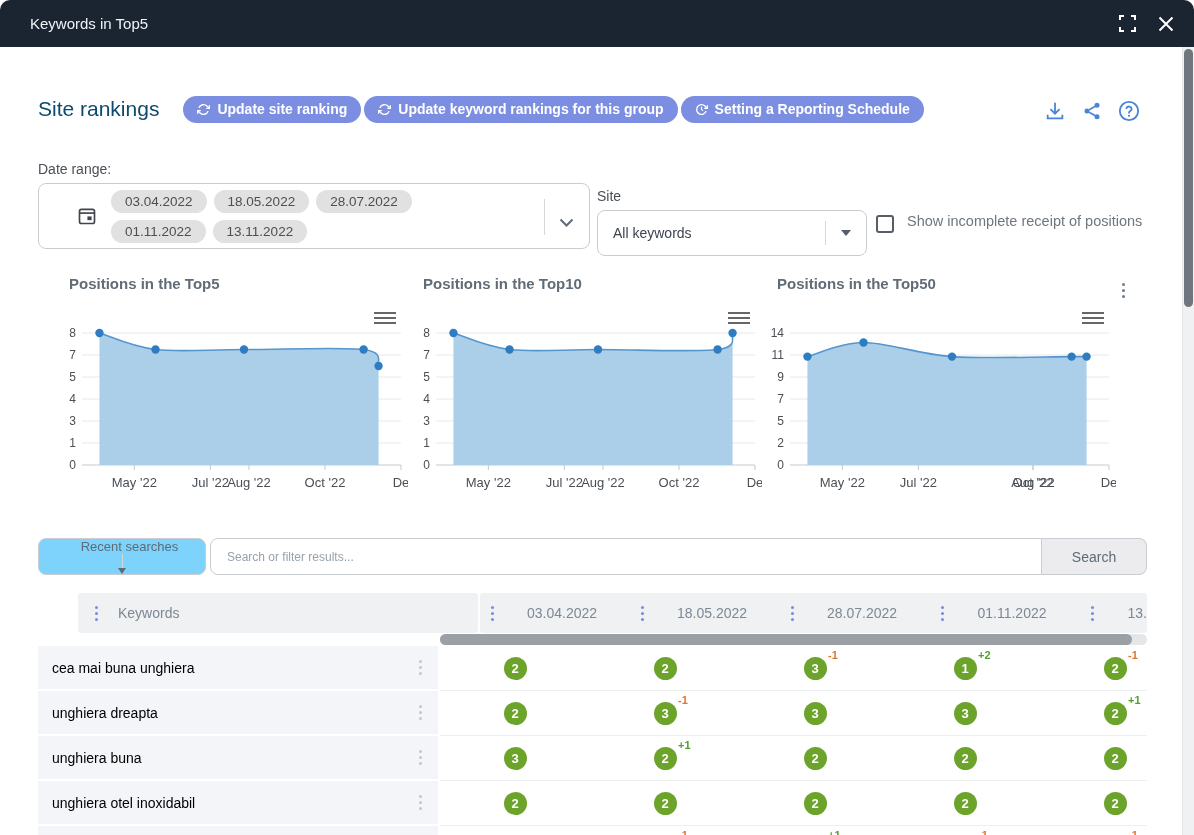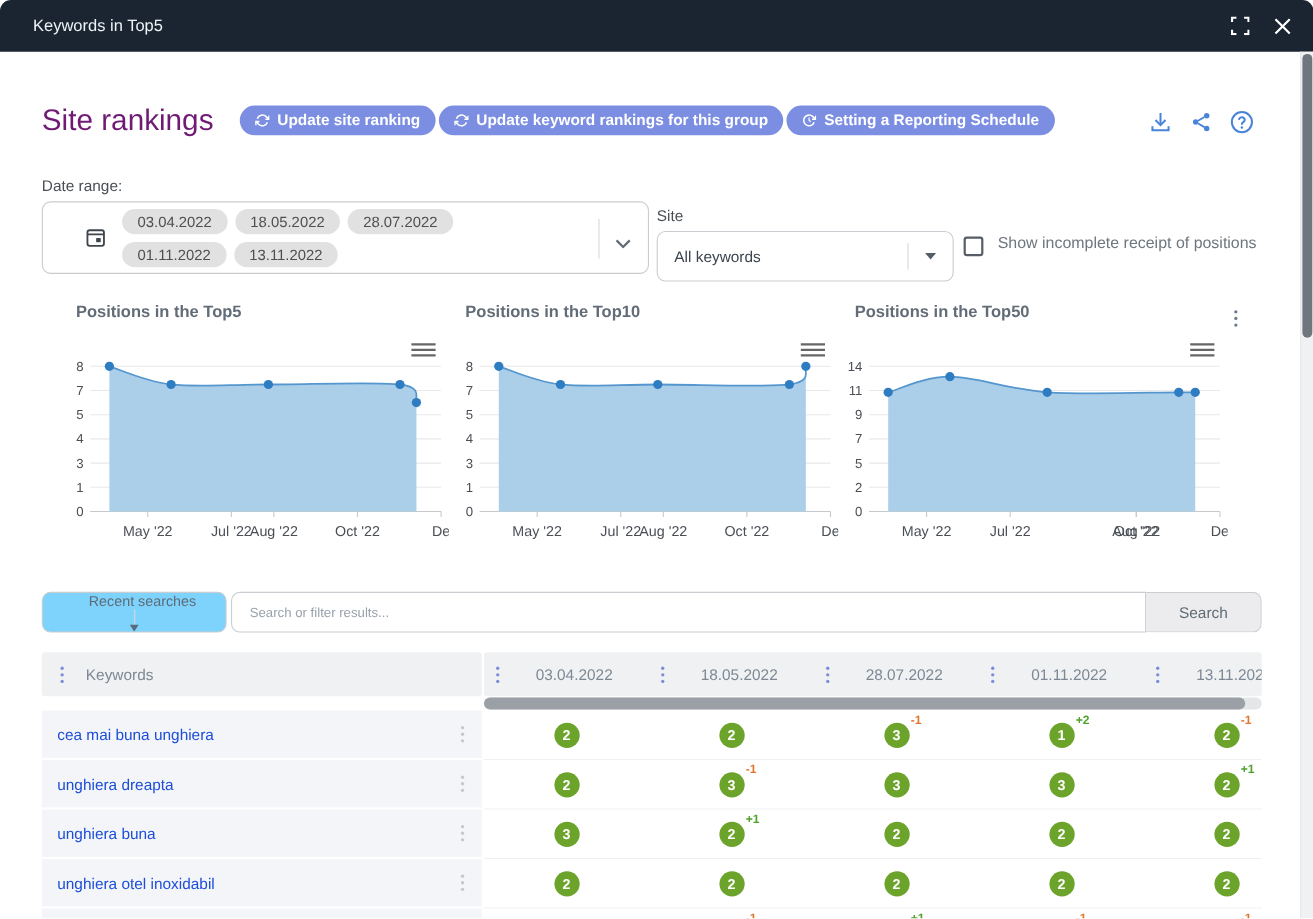--- a/index.html
+++ b/index.html
@@ -8,21 +8,21 @@
         font-family:"Liberation Sans",sans-serif;}
 
   
   .modal-header{position:absolute;top:0;left:0;width:1194px;height:47px;background:#1b2531;
                 border-radius:10px 10px 0 0;display:flex;align-items:center;}
   .modal-title{color:#eef3f8;font-size:15px;margin-left:30px;}
   .win-icons{position:absolute;right:20px;top:0;height:47px;display:flex;gap:22px;align-items:center;}
 
   
   .toolbar{position:absolute;top:92px;left:38px;height:34px;display:flex;align-items:center;}
-  .page-title{font-size:27px;color:#701a75;}
+  .page-title{font-size:21px;color:#0c4a6e;}
   .btns{display:flex;gap:3px;margin-left:24px;}
   .btn{display:flex;align-items:center;gap:7px;background:#7b8ee2;color:#fff;font-size:14px;
        font-weight:bold;padding:0 14px;height:27px;border-radius:14px;border:none;cursor:pointer;
        font-family:"Liberation Sans",sans-serif;}
   .action-icons{position:absolute;top:100px;right:54px;display:flex;gap:16px;align-items:center;}
 
   
   .date-label{position:absolute;top:161px;left:38px;font-size:14px;color:#4a4f55;}
   .date-box{position:absolute;top:183px;left:38px;width:552px;height:66px;border:1px solid #c9ccd0;
             border-radius:8px;display:flex;align-items:center;background:#fff;}
@@ -67,32 +67,32 @@
   .search-input{flex:1;border:1px solid #c9ccd0;border-right:1px solid #c9ccd0;border-radius:8px 0 0 8px;
                 padding:0 16px;font-size:12px;color:#333;outline:none;font-family:"Liberation Sans",sans-serif;}
   .search-input::placeholder{color:#98a2ac;}
   .search-btn{width:105px;background:#ececee;border:1px solid #c9ccd0;border-left:none;
               border-radius:0 8px 8px 0;font-size:14px;color:#5f6b76;cursor:pointer;
               font-family:"Liberation Sans",sans-serif;}
 
   
   .table{position:absolute;top:593px;left:38px;width:1109px;}
   .t-head{display:flex;height:40px;}
-  .kw-head{width:400px;background:#eff1f3;display:flex;align-items:center;border-radius:3px;}
+  .kw-head{width:400px;background:#eff1f3;display:flex;align-items:center;border-radius:3px;margin-left:40px;}
   .kw-head .kebab{margin-left:17px;}
   .kw-head-label{margin-left:20px;font-size:14px;color:#7d8894;}
   .date-heads{margin-left:2px;flex:1;background:#eff1f3;display:flex;overflow:hidden;border-radius:3px;}
   .date-head{width:150px;flex:none;display:flex;align-items:center;}
   .date-head .kebab{margin-left:11px;}
   .date-head-label{flex:1;text-align:center;font-size:14px;color:#7d8894;}
   .h-scroll{height:11px;margin:1px 0 1px 402px;width:707px;background:#e4e6e8;border-radius:6px;position:relative;}
   .h-thumb{position:absolute;left:0;top:0;height:11px;width:692px;background:#9aa0a6;border-radius:6px;cursor:grab;}
   .t-row{display:flex;height:45px;}
   .kw-cell{width:400px;background:#f3f5f8;display:flex;align-items:center;border-bottom:2px solid #fff;}
-  .kw-text{margin-left:14px;font-size:14px;color:#1d4ed8;flex:1;}
+  .kw-text{margin-left:14px;font-size:14px;color:#000000;flex:1;}
   .kw-cell .kebab{margin-right:16px;}
   .badge-area{margin-left:2px;flex:1;display:flex;overflow:hidden;background:#fff;border-bottom:1px solid #edeff1;}
   .badge-cell{width:150px;flex:none;position:relative;display:flex;align-items:center;justify-content:center;}
   .badge{width:23px;height:23px;border-radius:50%;background:#6ca32b;color:#fff;font-size:13px;
          font-weight:bold;display:flex;align-items:center;justify-content:center;}
   .change{position:absolute;top:3px;left:calc(50% + 13px);font-size:11px;font-weight:bold;}
   .change.neg{color:#e0762e;}
   .change.pos{color:#4ea32a;}
 
   

